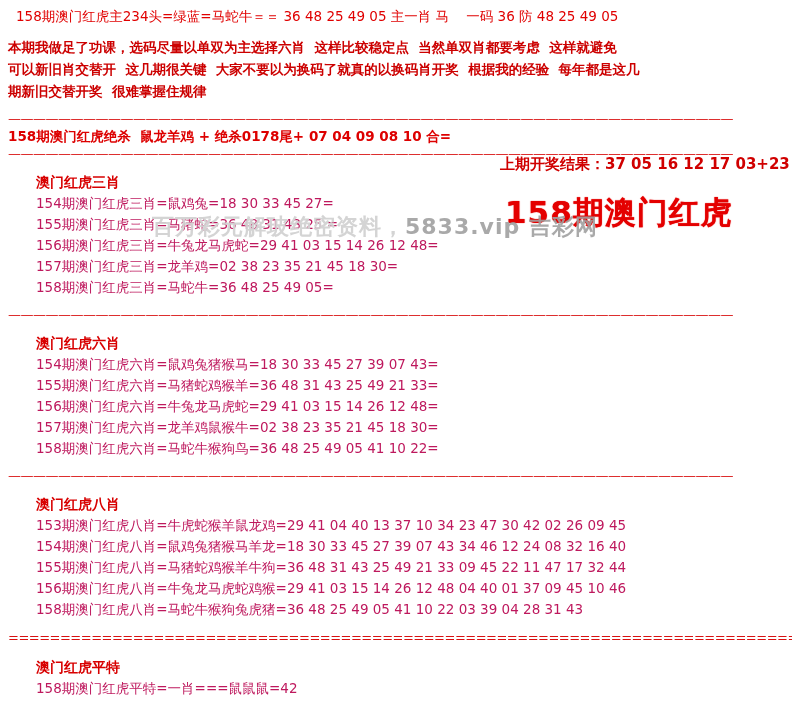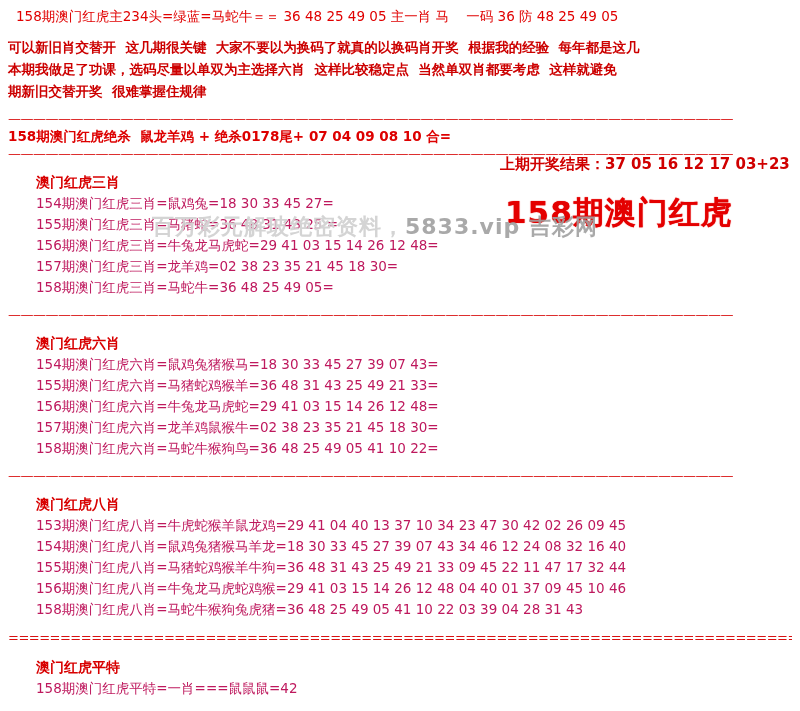--- a/index.html
+++ b/index.html
@@ -118,22 +118,22 @@
 </style>
 </head>
 <body>
 
 <div class="page">
 
   <div class="top-line">158期澳门红虎主234头=绿蓝=马蛇牛＝＝ 36 48 25 49 05 主一肖 马    一码 36 防 48 25 49 05</div>
 
   <div class="blank"></div>
 
+  <div class="para">本期我做足了功课，选码尽量以单双为主选择六肖  这样比较稳定点  当然单双肖都要考虑  这样就避免</div>
   <div class="para">可以新旧肖交替开  这几期很关键  大家不要以为换码了就真的以换码肖开奖  根据我的经验  每年都是这几</div>
-  <div class="para">本期我做足了功课，选码尽量以单双为主选择六肖  这样比较稳定点  当然单双肖都要考虑  这样就避免</div>
   <div class="para">期新旧交替开奖  很难掌握住规律</div>
 
   <div class="blank"></div>
 
   <div class="sep">——————————————————————————————————————————————————————————</div>
 
   <div class="head-block">158期澳门红虎绝杀  鼠龙羊鸡 + 绝杀0178尾+ 07 04 09 08 10 合=</div>
 
   <div class="sep">——————————————————————————————————————————————————————————</div>
 

